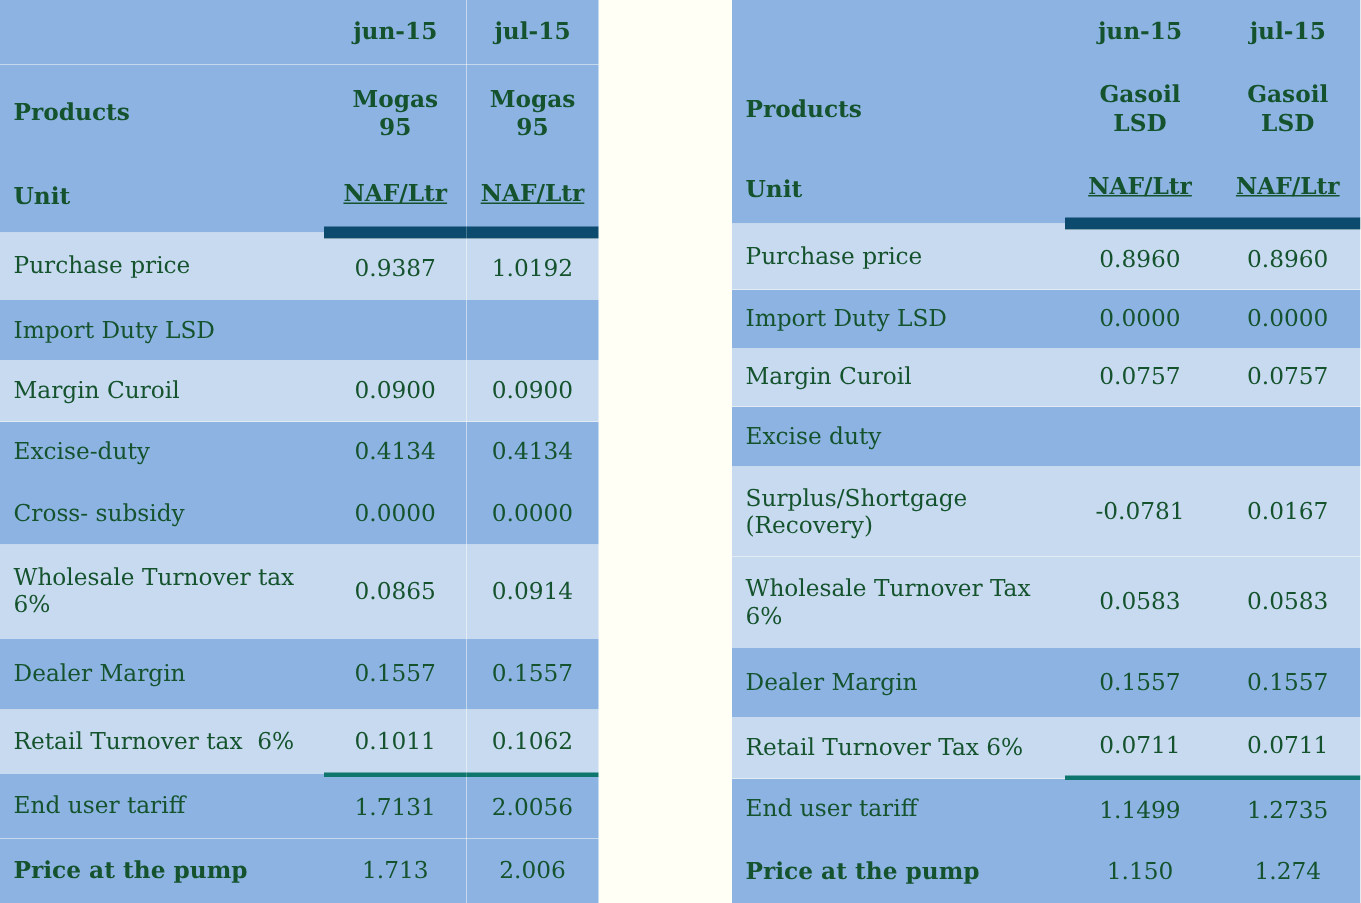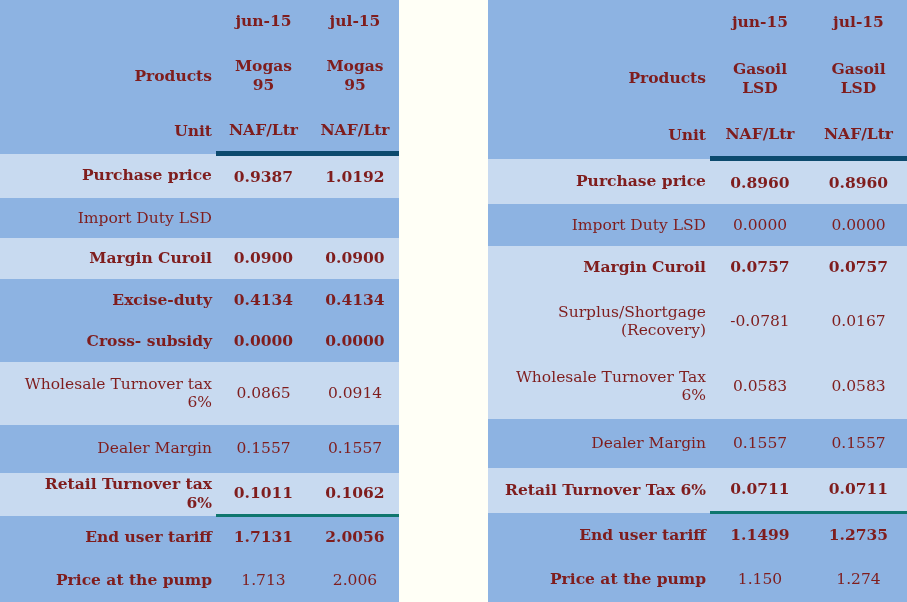--- a/index.html
+++ b/index.html
@@ -6,60 +6,60 @@
     margin: 0;
     padding: 0;
     background: #FFFFF6;
   }
   .page {
     position: relative;
     width: 907px;
     height: 602px;
     display: flex;
     font-family: "DejaVu Serif", serif;
-    color: #7f1d1d;
+    color: #14532d;
   }
   table.price-table {
     border-collapse: collapse;
     table-layout: fixed;
     font-size: 15.5px;
     line-height: 1.2;
   }
   .t-left  { width: 399px; margin-right: 89px; }
   .t-right { width: 419px; }
 
   td {
     padding: 0;
     vertical-align: middle;
     overflow: hidden;
   }
   td.label {
-    text-align: right;
+    text-align: left;
     padding-left: 9px;
     padding-right: 4px;
     white-space: pre-wrap;
   }
   td.num {
     text-align: center;
     white-space: pre-line;
   }
 
   
   tr.hdr td { background: #8DB3E2; font-weight: bold; }
   tr.h-period td { height: 40px; }
   tr.h-product td { height: 60px; }
   tr.h-unit td { height: 39px; }
-  tr.h-unit td.num { border-bottom: 5px solid #0c4a6e; }
+  tr.h-unit td.num { border-bottom: 8px solid #0c4a6e; text-decoration: underline; }
 
   
   tr.r-light td { background: #C8DAF0; }
   tr.r-med   td { background: #8DB3E2; }
 
   
-  tr.h38 td { height: 38px; font-weight: bold; }
+  tr.h38 td { height: 38px; }
   tr.h37 td { height: 37px; }
   tr.h58 td { height: 58px; }
   tr.h42 td { height: 44px; }
   tr.h40 td { height: 40px; }
 
   tr.subtotal-rule td.num { border-bottom: 3px solid #0f766e; }
   td.bold { font-weight: bold; }
 </style>
 </head>
 <body>
@@ -178,20 +178,25 @@
       <tr class="r-med h37">
         <td class="label">Import Duty LSD</td>
         <td class="num">0.0000</td>
         <td class="num">0.0000</td>
       </tr>
       <tr class="r-light h38">
         <td class="label">Margin Curoil</td>
         <td class="num">0.0757</td>
         <td class="num">0.0757</td>
       </tr>
+      <tr class="r-med h38">
+        <td class="label">Excise duty</td>
+        <td class="num"></td>
+        <td class="num"></td>
+      </tr>
       <tr class="r-light h58">
         <td class="label">Surplus/Shortgage
 (Recovery)</td>
         <td class="num">-0.0781</td>
         <td class="num">0.0167</td>
       </tr>
       <tr class="r-light h58">
         <td class="label">Wholesale Turnover Tax
 6%</td>
         <td class="num">0.0583</td>

